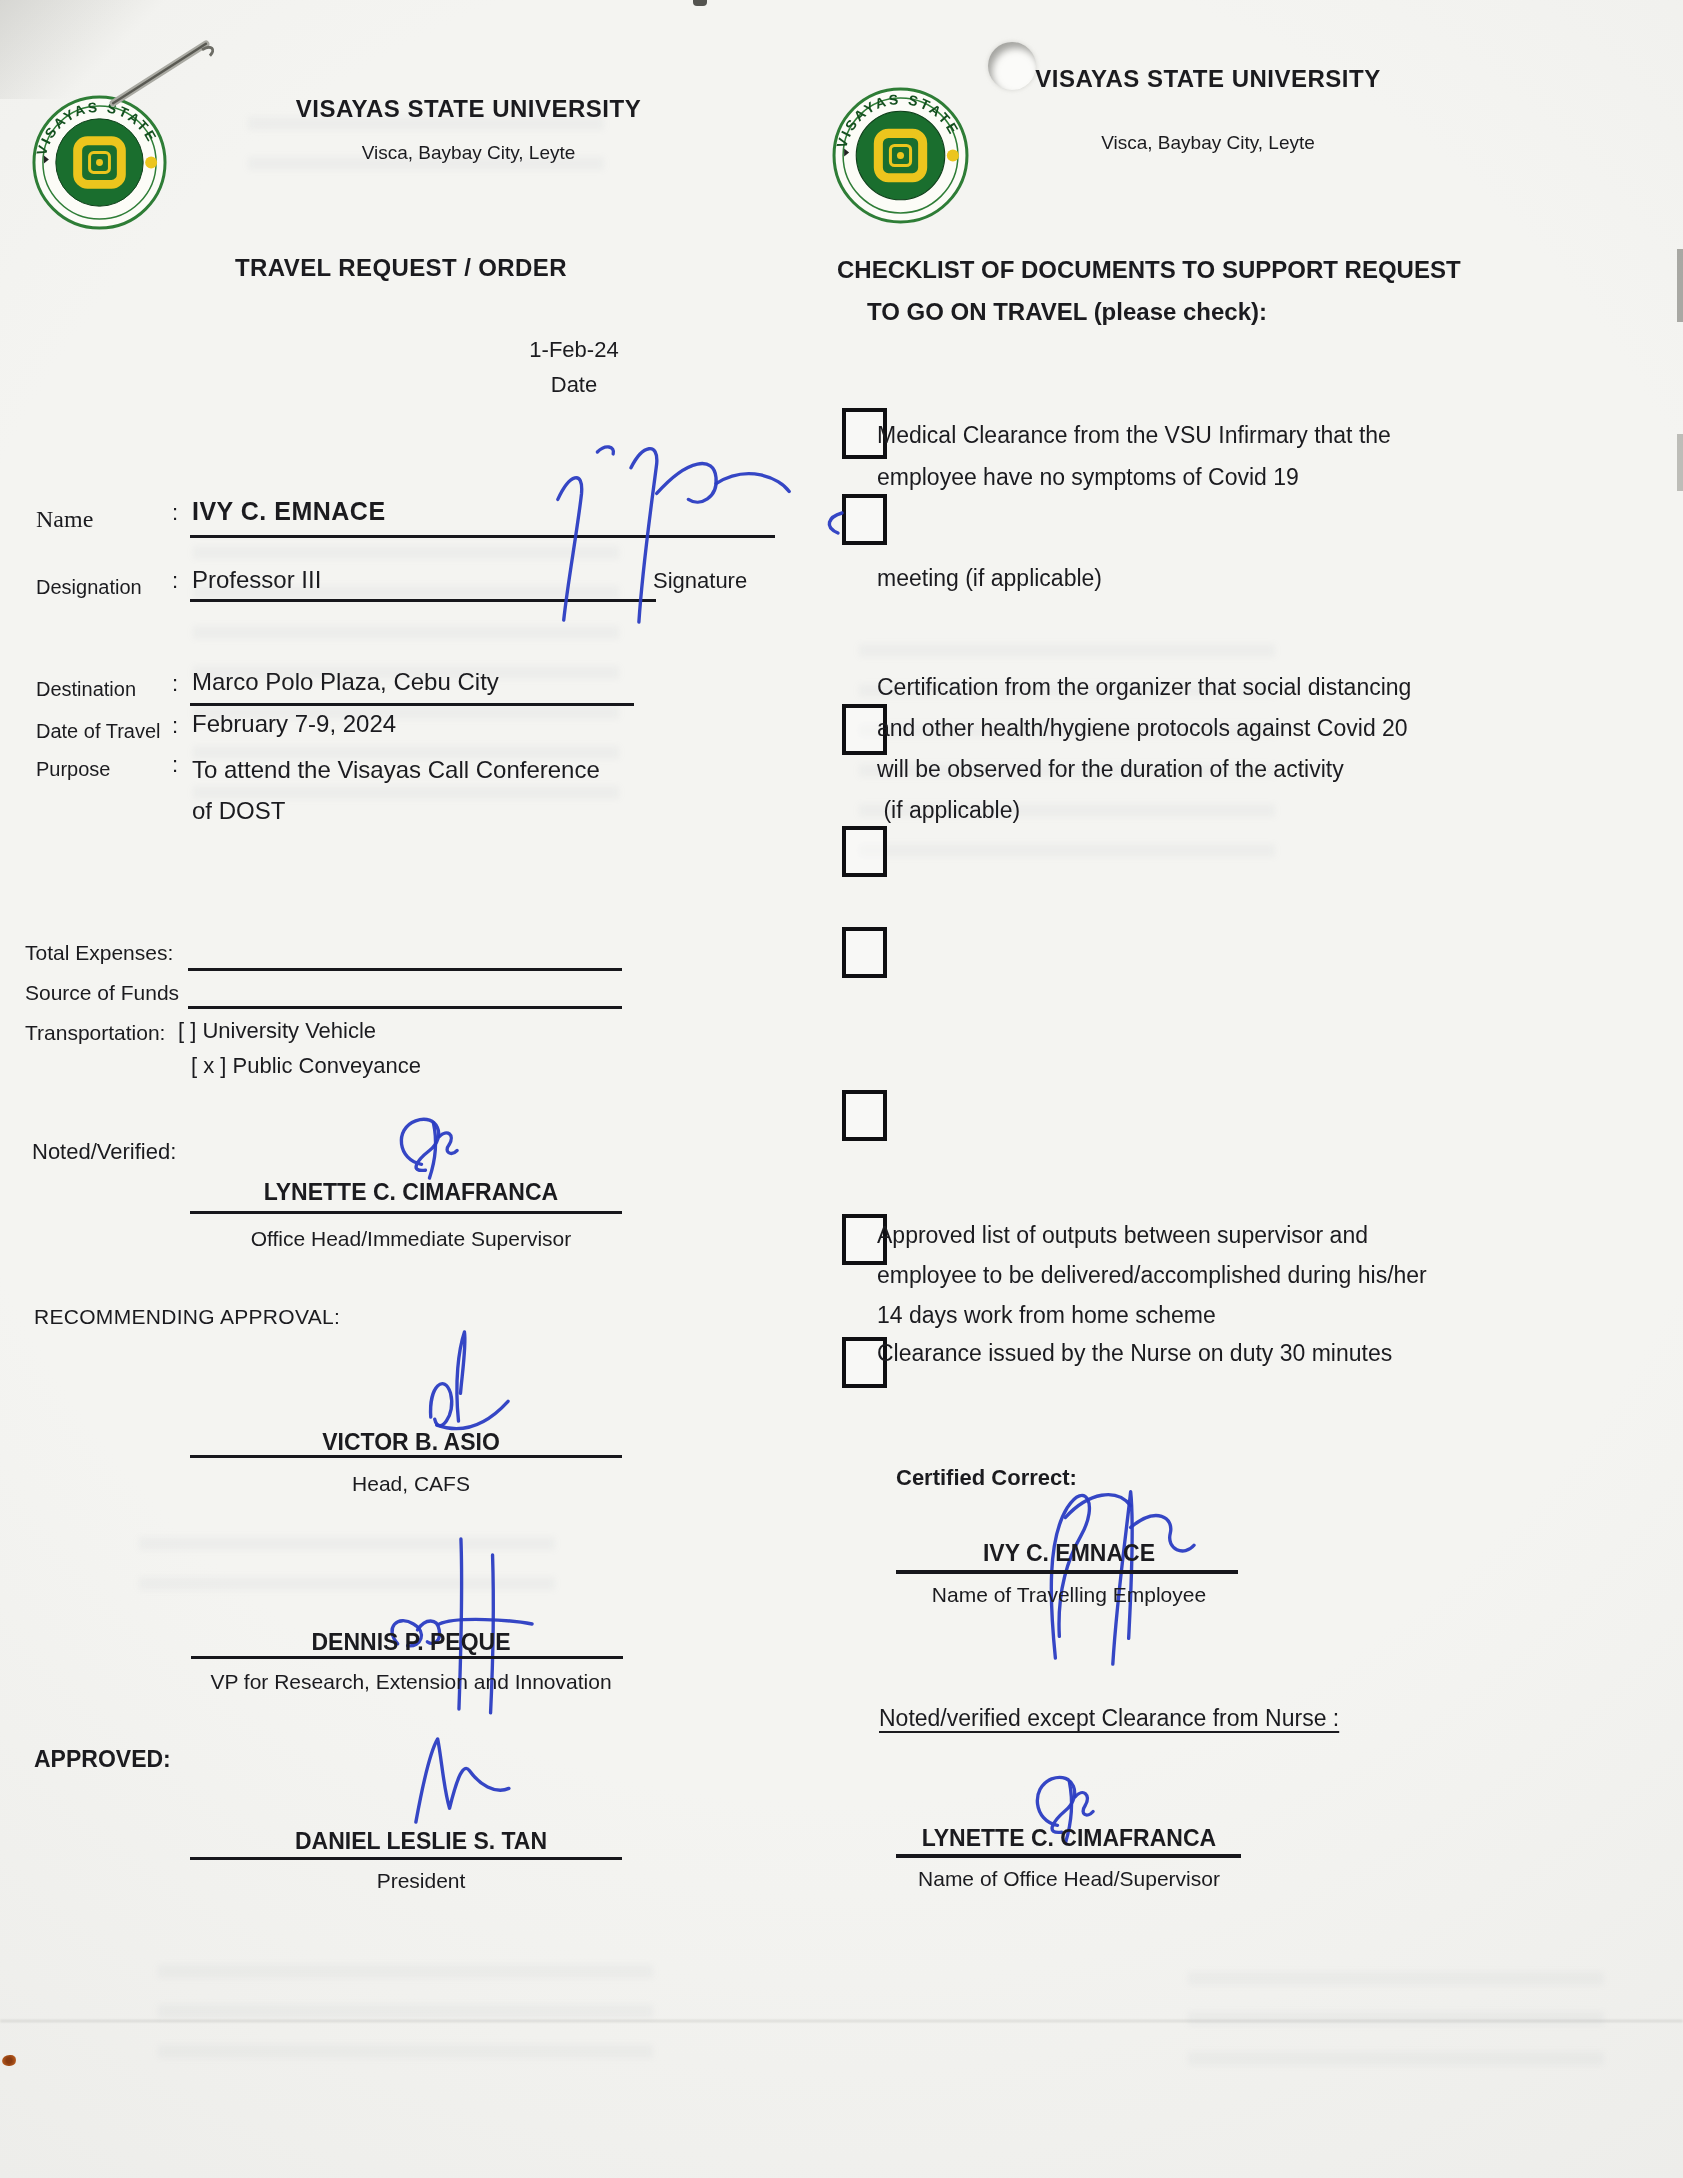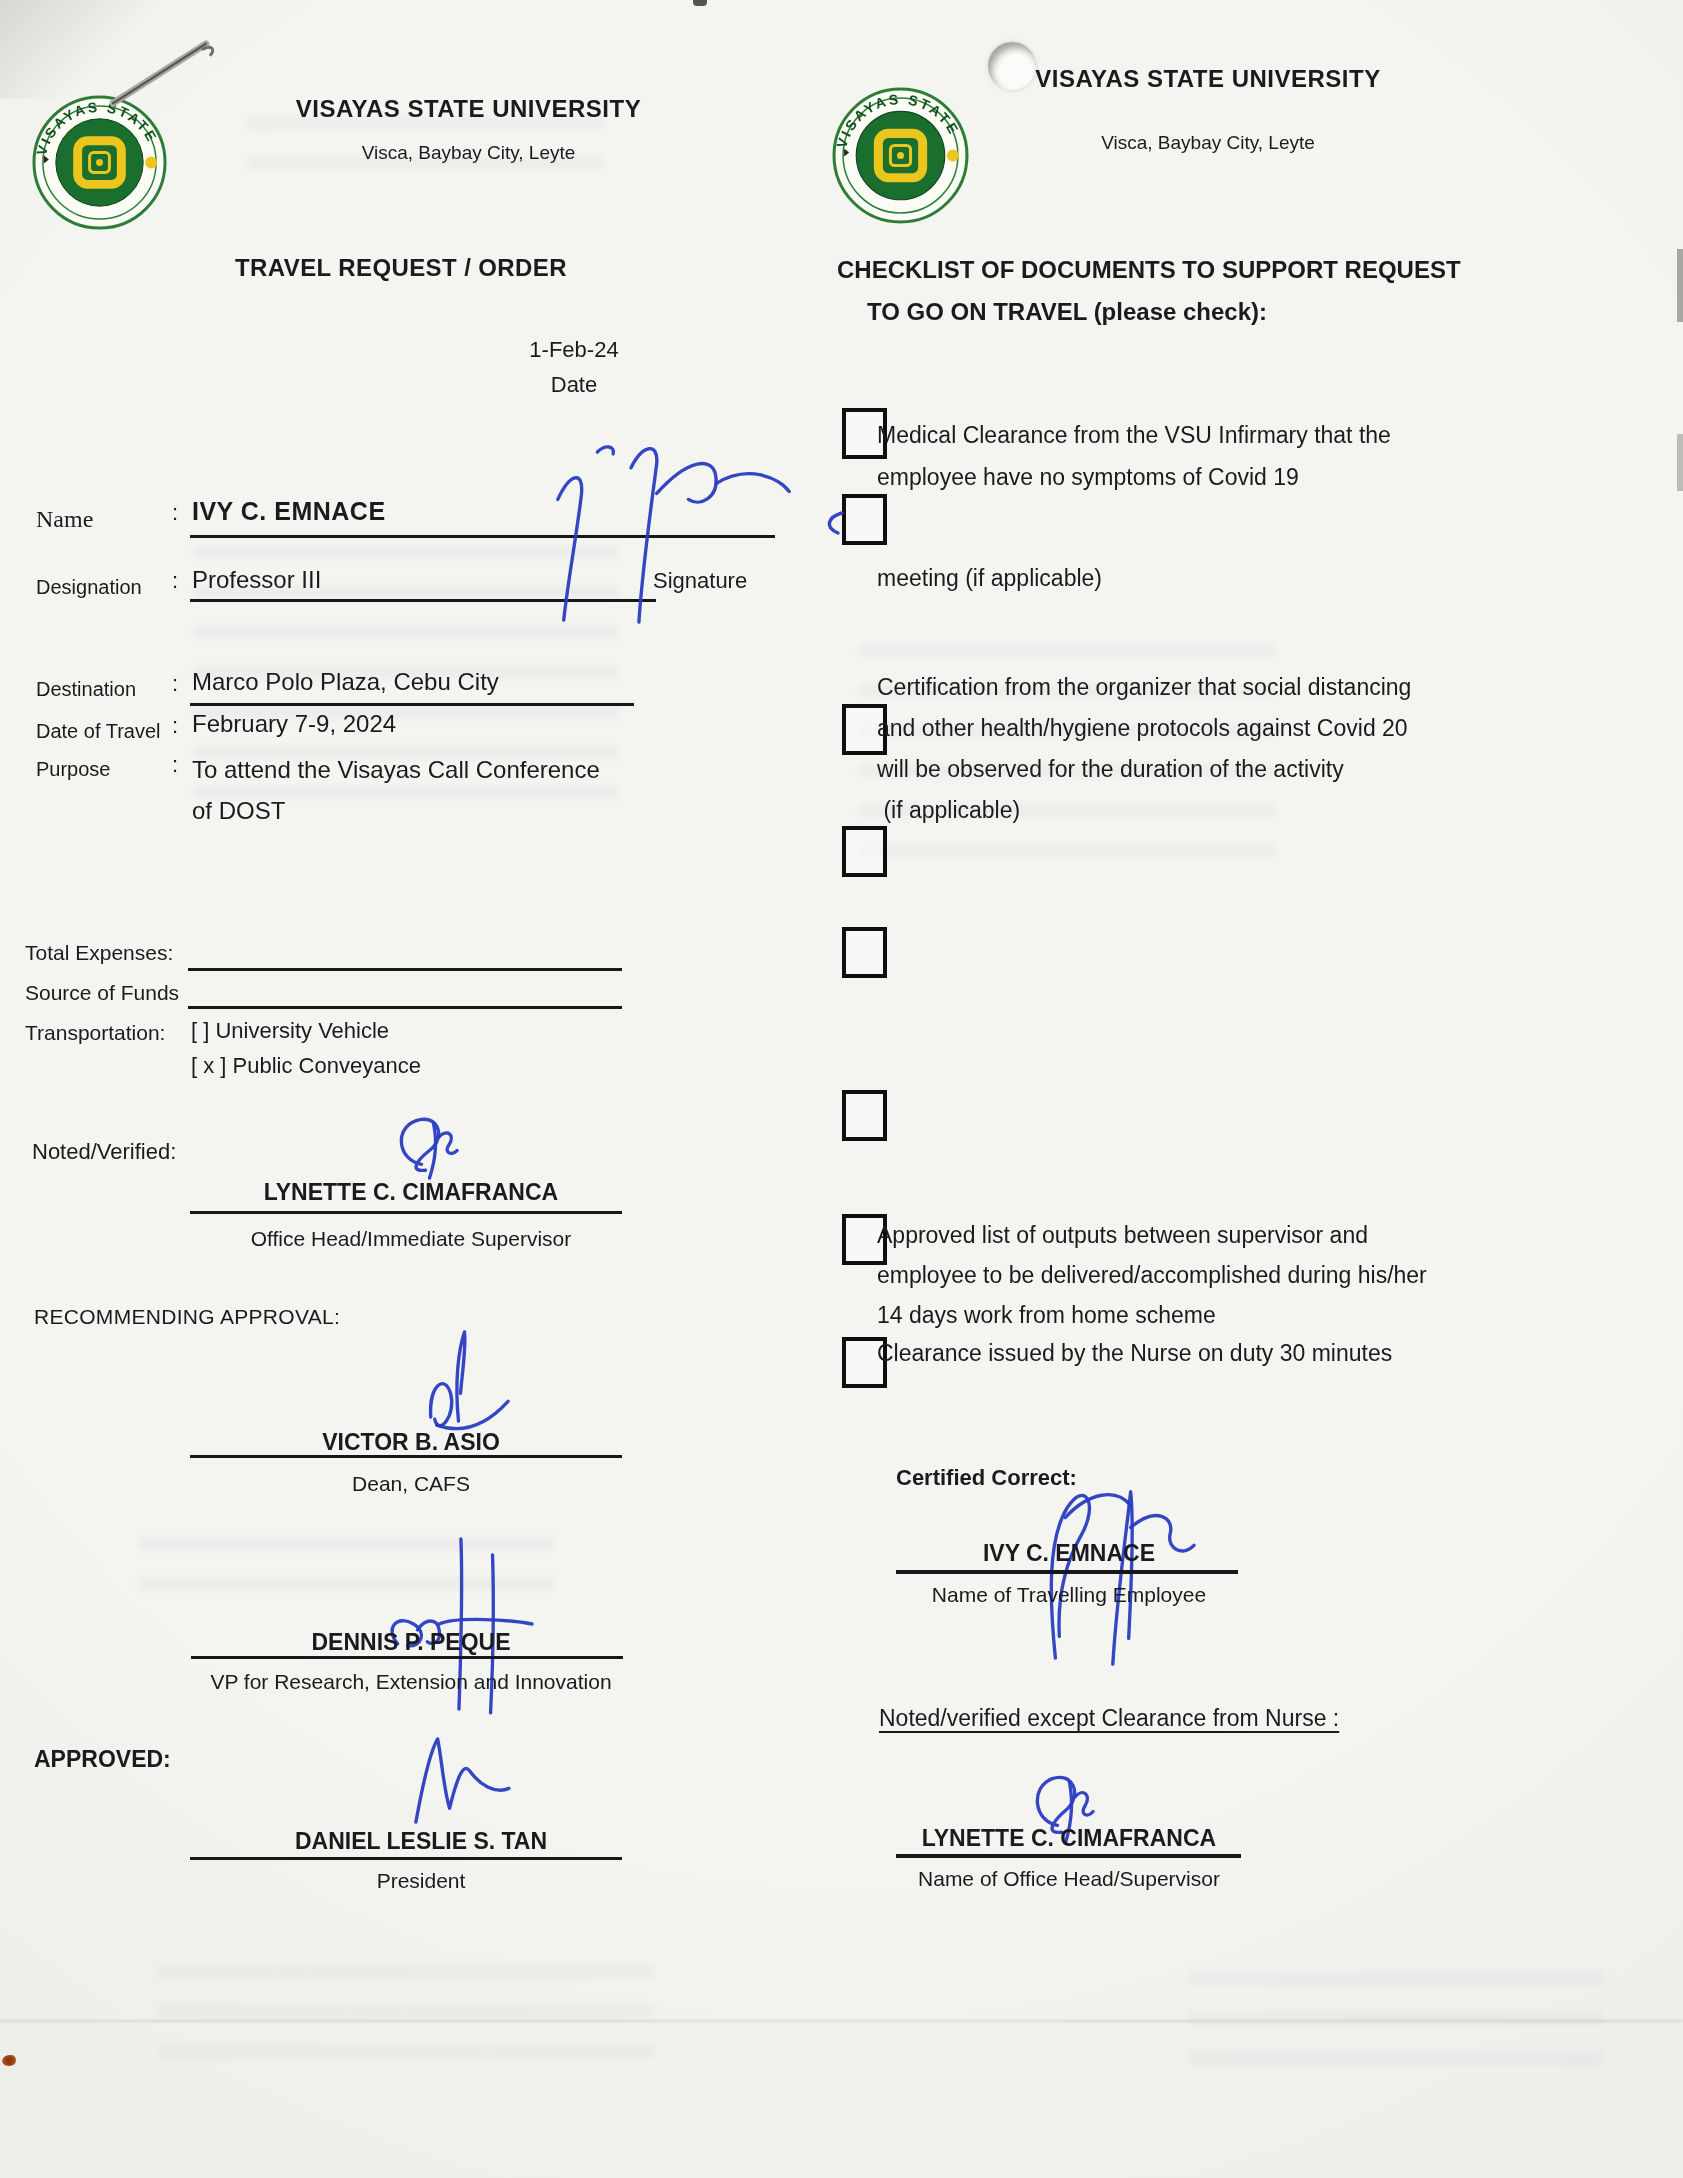--- a/index.html
+++ b/index.html
@@ -101,42 +101,42 @@
   <div class="t" style="left:172px;top:752px;font-size:22px;">:</div>
   <div class="t pre" style="left:192px;top:749px;font-size:24px;line-height:41px;">To attend the Visayas Call Conference
 of DOST</div>
 
   <div class="t" style="left:25px;top:941px;font-size:21px;">Total Expenses:</div>
   <div class="rule" style="left:188px;top:968px;width:434px;"></div>
   <div class="t" style="left:25px;top:981px;font-size:21px;">Source of Funds</div>
   <div class="rule" style="left:188px;top:1006px;width:434px;"></div>
 
   <div class="t" style="left:25px;top:1021px;font-size:21px;">Transportation:</div>
-  <div class="t" style="left:191px;top:1018px;font-size:22px;">[ ] University Vehicle</div>
+  <div class="t" style="left:178px;top:1018px;font-size:22px;">[ ] University Vehicle</div>
   <div class="t" style="left:191px;top:1053px;font-size:22px;">[ x ] Public Conveyance</div>
 
   <div class="t" style="left:32px;top:1139px;font-size:22px;">Noted/Verified:</div>
   <svg class="sig" style="left:386px;top:1107px;" width="79" height="81" viewBox="0 0 80 82">
     <path d="M36,58 C12,54 8,22 30,14 C52,6 62,30 44,44 C30,55 24,66 40,64"></path>
     <path d="M48,16 C52,34 50,54 44,72"></path>
     <path d="M54,30 C62,22 70,28 64,38 C58,46 66,50 72,44"></path>
   </svg>
   <div class="t c b" style="left:188px;top:1179px;width:446px;font-size:23px;">LYNETTE C. CIMAFRANCA</div>
   <div class="rule" style="left:190px;top:1211px;width:432px;"></div>
   <div class="t c" style="left:188px;top:1227px;width:446px;font-size:21px;">Office Head/Immediate Supervisor</div>
 
   <div class="t" style="left:34px;top:1305px;font-size:21px;letter-spacing:0.3px;">RECOMMENDING APPROVAL:</div>
   <svg class="sig" style="left:401px;top:1322px;" width="114" height="109" viewBox="0 0 115 110">
     <path d="M58,100 C54,60 58,28 64,10 C66,22 62,50 60,72"></path>
     <path d="M30,96 C28,64 44,52 50,72 C56,94 38,116 34,98"></path>
     <path d="M36,104 C64,114 88,102 108,80"></path>
   </svg>
   <div class="t c b" style="left:193px;top:1429px;width:436px;font-size:23px;">VICTOR B. ASIO</div>
   <div class="rule" style="left:190px;top:1455px;width:432px;"></div>
-  <div class="t c" style="left:193px;top:1472px;width:436px;font-size:21px;">Dean, CAFS</div>
+  <div class="t c" style="left:193px;top:1472px;width:436px;font-size:21px;">Head, CAFS</div>
 
   <svg class="sig" style="left:374px;top:1533px;" width="163" height="183" viewBox="0 0 165 185">
     <path d="M88,6 C90,60 88,120 86,178"></path>
     <path d="M120,22 C122,84 120,140 118,182"></path>
     <path d="M24,112 C10,96 24,82 40,92 C54,100 48,116 34,114"></path>
     <path d="M44,98 C52,86 64,86 66,98 C68,110 60,114 54,110"></path>
     <path d="M66,92 C84,84 140,88 160,92"></path>
   </svg>
   <div class="t c b" style="left:193px;top:1629px;width:436px;font-size:23px;">DENNIS P. PEQUE</div>
   <div class="rule" style="left:191px;top:1656px;width:432px;"></div>

